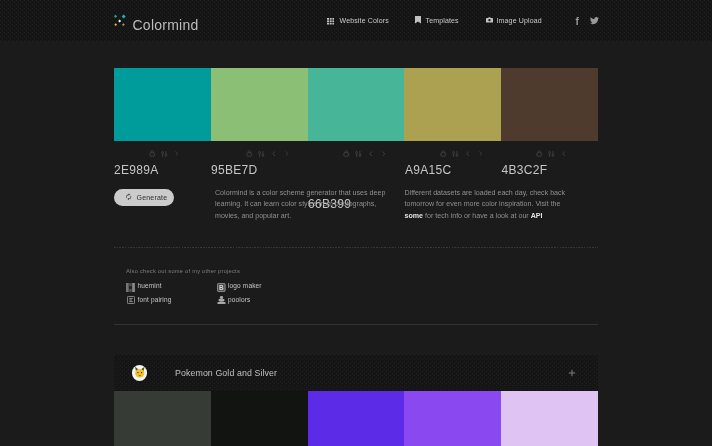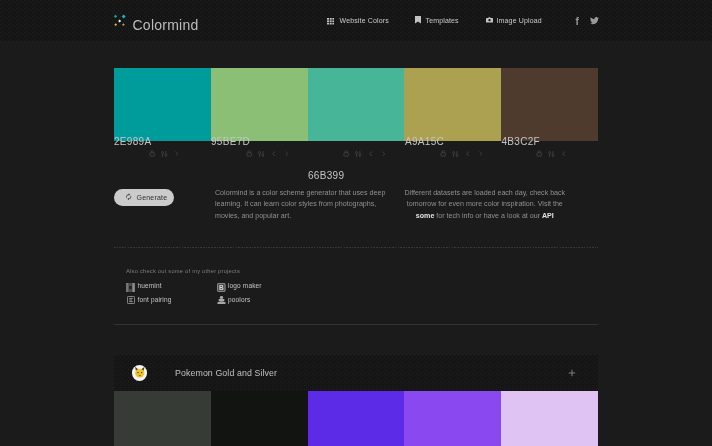--- a/index.html
+++ b/index.html
@@ -10,21 +10,21 @@
     position:relative;
   }
   .dots { background-color:#151515; }
   .dotbg { position:absolute; left:0; top:0; width:100%; height:100%; }
   .abs { position:absolute; }
   .header { left:0; top:0; width:712px; height:41px; }
   .logo-text { left:132.5px; top:16.5px; font-size:14px; color:#bdbdbd; letter-spacing:0.25px; }
   .nav { font-size:7px; color:#cbcbcb; letter-spacing:0.15px; }
   .swatches { left:114px; top:68px; width:484px; height:73px; display:flex; }
   .swatches > div { flex:1 1 20%; }
-  .label { font-size:10px; color:#c6c6c6; letter-spacing:0.3px; top:136px; }
+  .label { font-size:12px; color:#c6c6c6; letter-spacing:0.3px; top:163px; }
   .desc { font-size:7.1px; line-height:11.7px; color:#909090; top:187.5px; }
   .desc b { color:#e3e3e3; font-weight:bold; }
   .divider { left:114px; top:247px; width:484px; height:1px;
     background-image:repeating-linear-gradient(90deg,#373737 0 1.6px, transparent 1.6px 2.7px); }
   .projects-title { left:126px; top:267.5px; font-size:5.8px; color:#7e7e7e; letter-spacing:0.2px; }
   .proj { font-size:6.5px; color:#c6c6c6; letter-spacing:0.15px; }
   .card { left:114px; top:355px; width:484px; height:36px; }
   .card-title { left:159px; top:367.5px; font-size:8.8px; color:#c0c0c0; letter-spacing:0.1px;padding-left:16px; }
   .bswatches { left:114px; top:391px; width:484px; height:55px; display:flex; }
   .bswatches > div { flex:1 1 20%; }
@@ -169,21 +169,21 @@
 </svg>
 
 <div class="abs" style="left:114px; top:188.5px; width:60px; height:17px; background:#cbcbcb; border-radius:8.5px;">
   <svg style="position:absolute; left:11px; top:4.8px;" width="7.5" height="7.5" viewBox="0 0 24 24">
     <path d="M12 6v3l4-4-4-4v3c-4.42 0-8 3.58-8 8 0 1.57.46 3.03 1.24 4.26L6.7 14.8c-.45-.83-.7-1.79-.7-2.8 0-3.31 2.69-6 6-6zm6.76 1.74L17.3 9.2c.44.84.7 1.79.7 2.8 0 3.31-2.69 6-6 6v-3l-4 4 4 4v-3c4.42 0 8-3.58 8-8 0-1.57-.46-3.03-1.24-4.26z" fill="#2e2e2e"></path>
   </svg>
   <div style="position:absolute; left:22.5px; top:5px; font-size:7px; color:#2e2e2e; letter-spacing:0.2px;">Generate</div>
 </div>
 
 <div class="abs desc" style="left:215px; white-space:nowrap;">Colormind is a color scheme generator that uses deep<br>learning. It can learn color styles from photographs,<br>movies, and popular art.</div>
-<div class="abs desc" style="left:404.5px; white-space:nowrap;text-align:center;">Different datasets are loaded each day, check back<br>tomorrow for even more color inspiration. Visit the<br><b>some</b> for tech info or have a look at our <b>API</b></div>
+<div class="abs desc" style="left:404.5px; white-space:nowrap;">Different datasets are loaded each day, check back<br>tomorrow for even more color inspiration. Visit the<br><b>some</b> for tech info or have a look at our <b>API</b></div>
 
 <div class="abs divider"></div>
 
 <div class="abs projects-title">Also check out some of my other projects</div>
 
 <div class="abs proj" style="left:137.5px; top:282px;">huemint</div>
 <div class="abs proj" style="left:228px; top:282px;">logo maker</div>
 <div class="abs proj" style="left:137.5px; top:295.5px;">font pairing</div>
 <div class="abs proj" style="left:228px; top:295.5px;">poolors</div>
 

